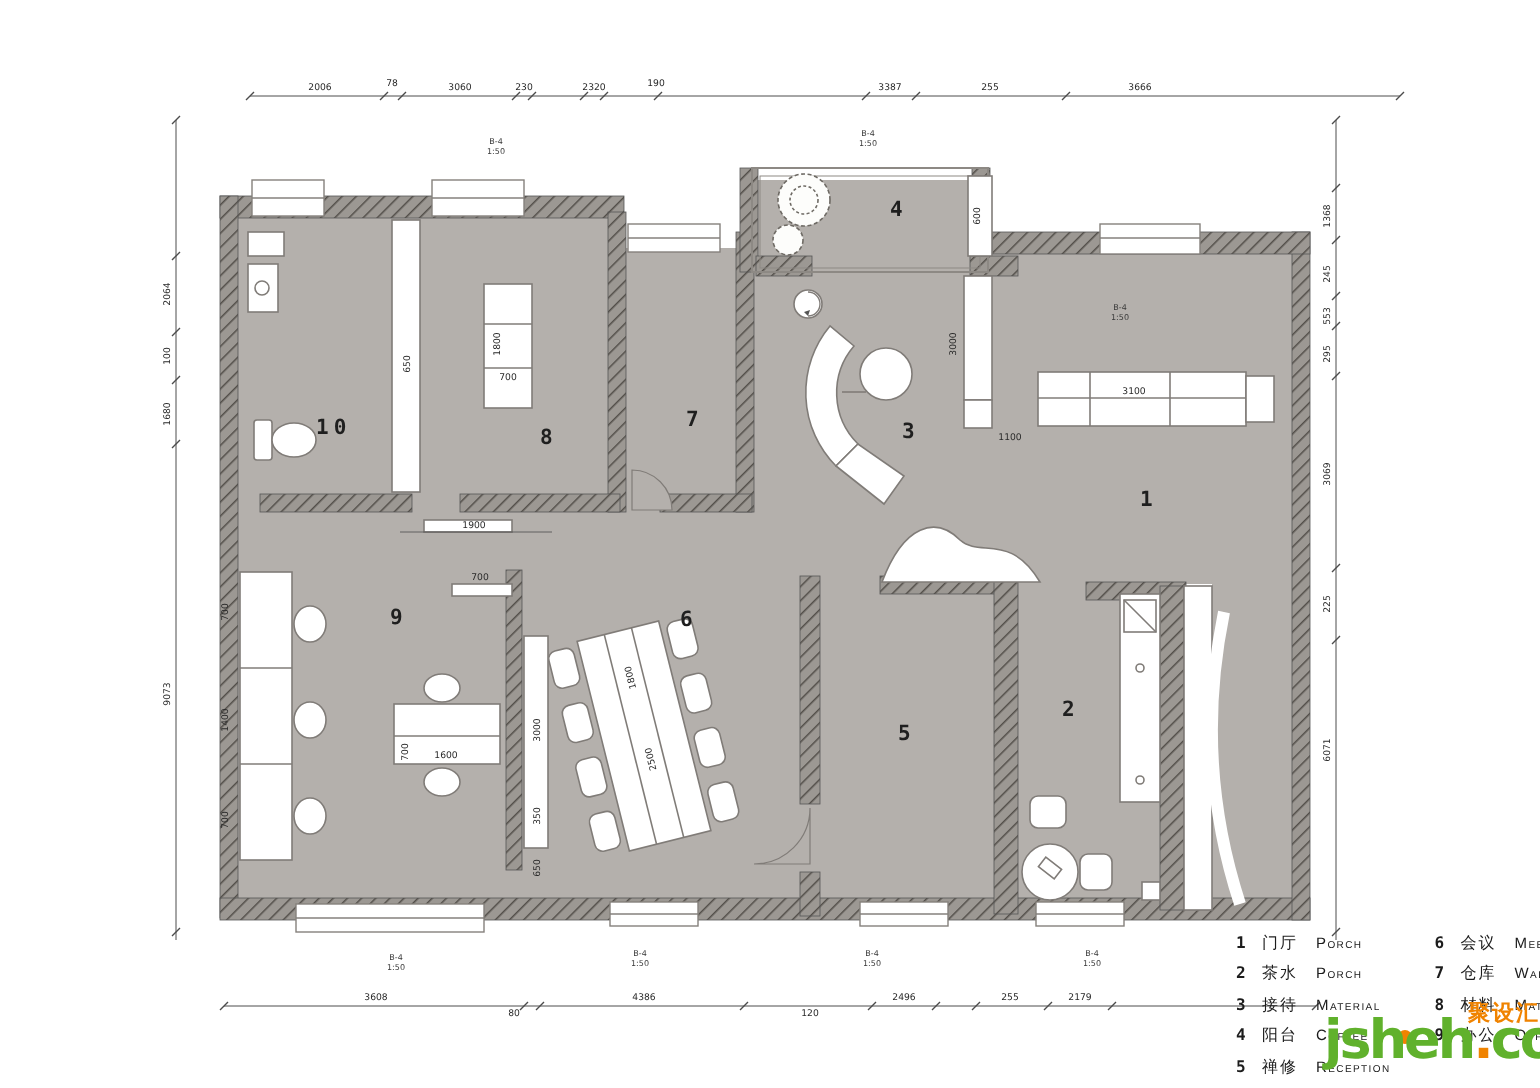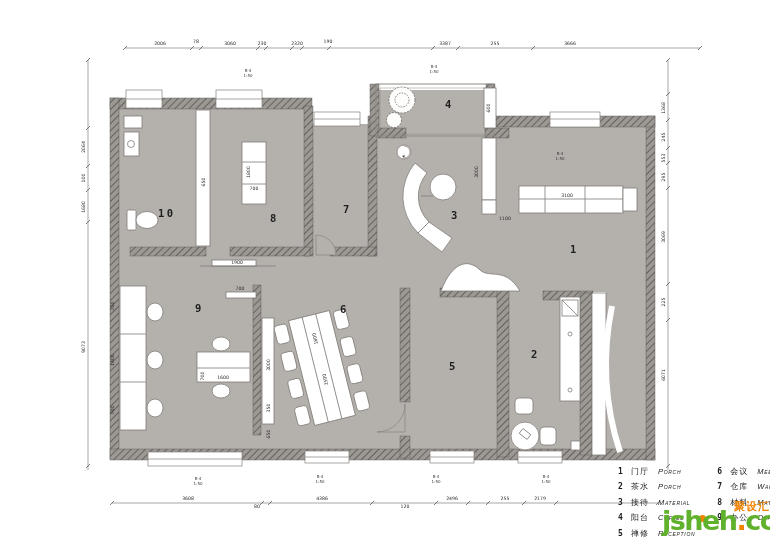--- a/index.html
+++ b/index.html
@@ -5,21 +5,21 @@
   html,body{margin:0;padding:0;background:#fff;}
   body{width:770px;height:544px;position:relative;overflow:hidden;
        font-family:"Liberation Sans","DejaVu Sans",sans-serif;color:#222;}
   #plan{position:absolute;left:0;top:0;}
   
   .legend{position:absolute;display:flex;gap:22px;z-index:2;}
   .lcol{display:flex;flex-direction:column;}
   .lrow{display:flex;align-items:baseline;height:15.4px;white-space:nowrap;}
   .lnum{width:13px;font-family:"DejaVu Sans Mono",monospace;font-size:8px;font-weight:bold;color:#1c1c1c;}
   .lcn{width:27px;font-size:8px;color:#1c1c1c;letter-spacing:1px;}
-  .len{font-size:7.5px;font-variant:small-caps;letter-spacing:.7px;color:#1c1c1c;font-style:italic;}
+  .len{font-size:7.5px;font-variant:small-caps;letter-spacing:.7px;color:#1c1c1c;}
   
   .watermark{position:absolute;left:658px;top:498px;width:112px;height:46px;z-index:3;pointer-events:none;}
   .wm-main{position:absolute;left:4px;top:7px;font-size:27px;font-weight:800;
            letter-spacing:-1.5px;color:#60b12c;font-family:"DejaVu Sans",sans-serif;}
   .wm-dot{color:#f08300;}
   .wm-cn{position:absolute;right:0px;top:1px;font-size:11px;font-weight:bold;color:#f08300;letter-spacing:1px;}
   .wm-leaf{position:absolute;left:41px;top:17px;width:7px;height:7px;border-radius:50%;background:#f08300;}
   
   text{font-family:"DejaVu Sans","Liberation Sans",sans-serif;}
   .dim{font-size:4.6px;fill:#2a2a2a;}

